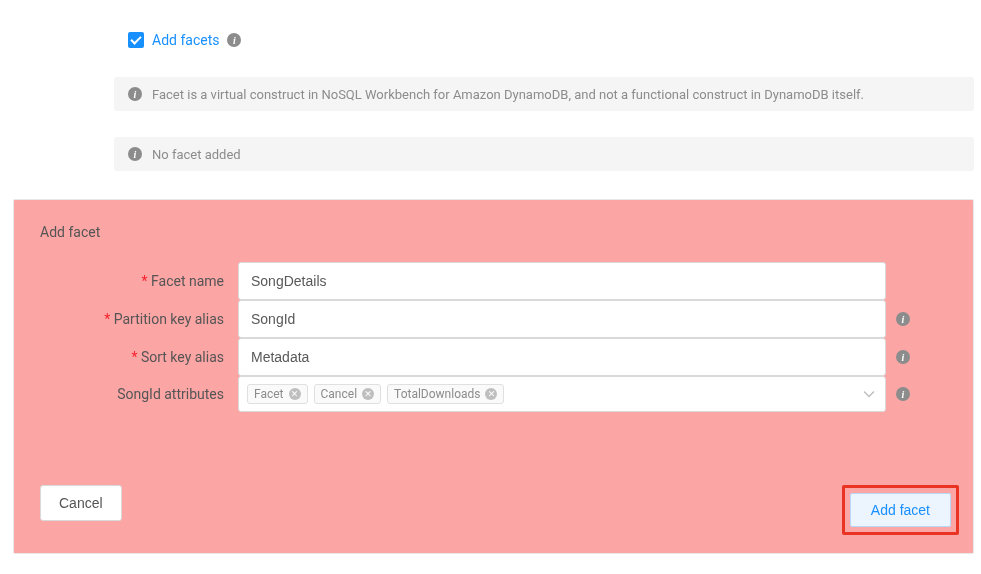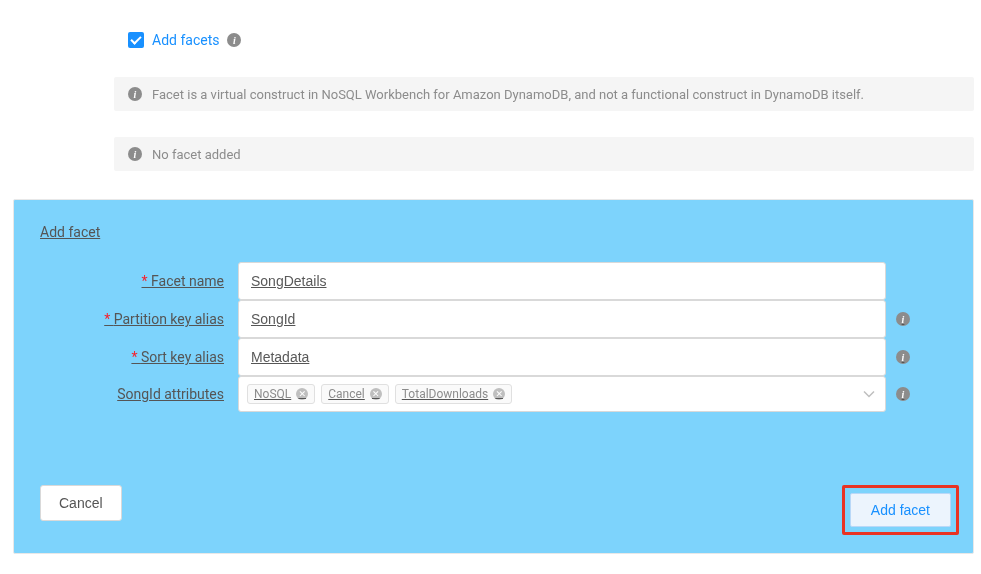--- a/index.html
+++ b/index.html
@@ -73,25 +73,24 @@
       gap: 10px;
     }
     .alert-1 { top: 77px; }
     .alert-2 { top: 137px; }
     .panel {
       position: absolute;
       top: 199px;
       left: 13px;
       right: 7px;
       bottom: 20px;
-      background: #7dd3fc;
+      background: #fca5a5;
       border: 1px solid #e8e8e8;
       border-radius: 2px;
       padding: 24px 26px;
-      text-decoration: underline;
     }
     .panel-title {
       font-size: 14px;
       color: #555;
       margin-bottom: 22px;
     }
     .form-row {
       display: flex;
       align-items: center;
     }
@@ -249,21 +248,21 @@
       <input class="text-input" type="text" value="Metadata" style="">
       <span class="info-icon trailing-info"></span>
     </div>
   </div>
 
   <div class="form-row" style="margin-bottom:0;">
     <div class="form-label">SongId attributes</div>
     <div class="form-control">
       <div class="tag-input-wrapper">
         <span class="tag">
-          <span>NoSQL</span>
+          <span>Facet</span>
           <span class="tag-close"></span>
         </span>
         <span class="tag">
           <span>Cancel</span>
           <span class="tag-close"></span>
         </span>
         <span class="tag">
           <span>TotalDownloads</span>
           <span class="tag-close"></span>
         </span>

